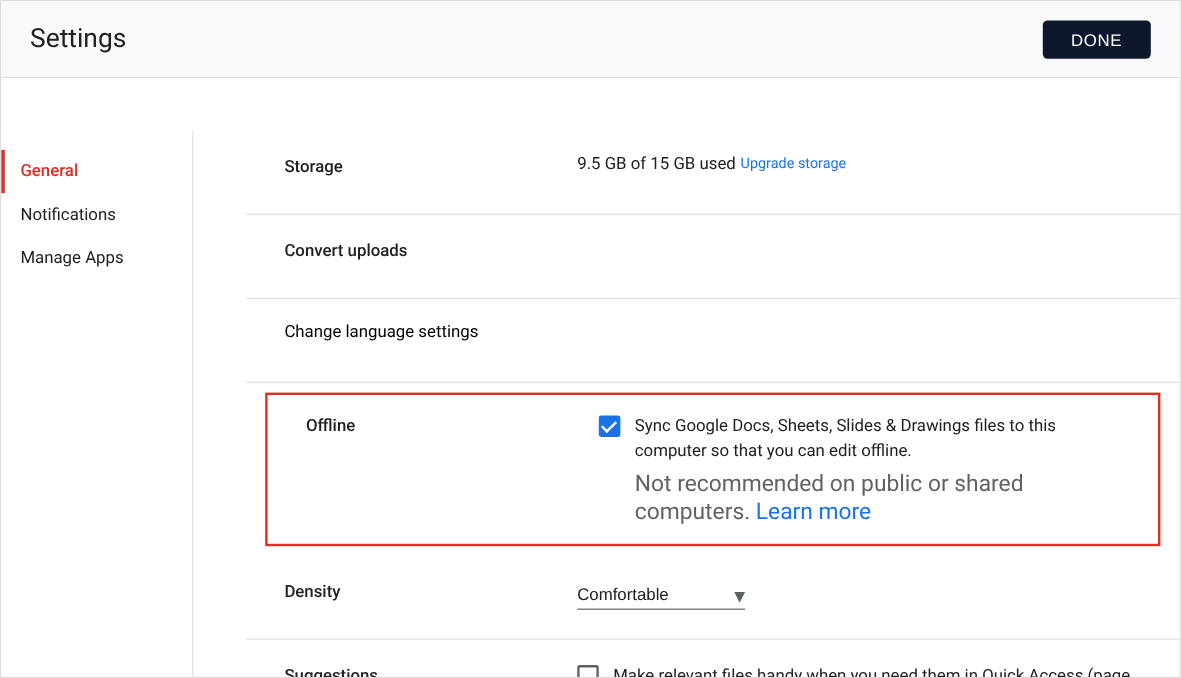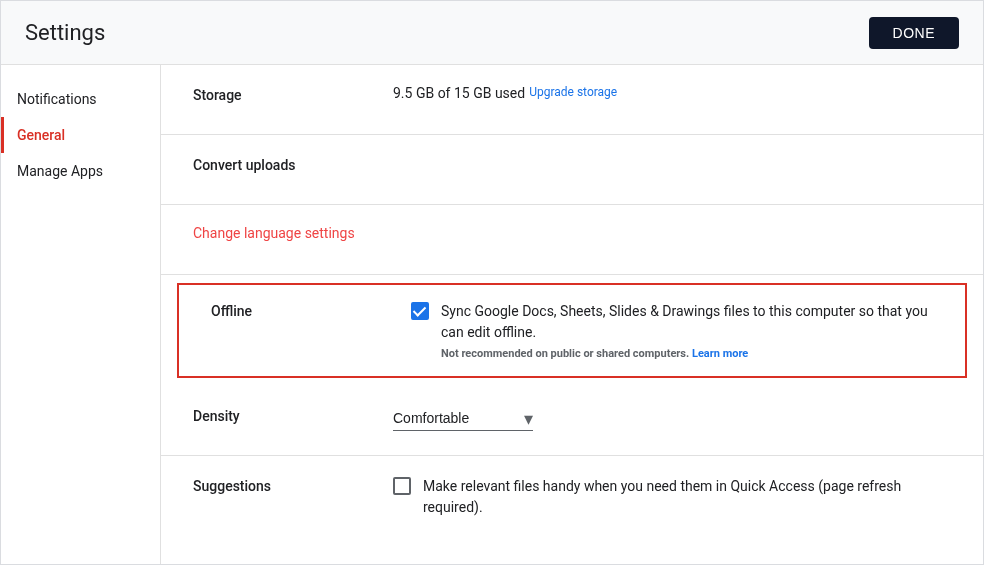--- a/index.html
+++ b/index.html
@@ -1,15 +1,15 @@
 <!DOCTYPE html>
 <html><head>
   <meta charset="utf-8">
   <style>
-    * { box-sizing: border-box; margin: 0; padding: 0; }
+    * { box-sizing: border-box; margin: 0; padding: 0; gap: 44px; }
     body {
       font-family: 'Roboto', Arial, sans-serif;
       font-size: 14px;
       background: #f1f3f4;
       color: #202124;
       width: 984px;
       height: 565px;
       overflow: hidden;
     }
 
@@ -178,34 +178,33 @@
       transform: rotate(45deg);
     }
 
     .checkbox-text {
       font-size: 14px;
       color: #202124;
       line-height: 1.5;
     }
 
     .checkbox-subtext {
-      font-size: 11px;
+      font-size: 19px;
       color: #5f6368;
       margin-top: 4px;
-      font-weight: bold;
     }
 
     .learn-more-link {
       color: #1a73e8;
       text-decoration: none;
     }
 
     
     .language-link {
-      color: #ef4444;
+      color: #000000;
       text-decoration: none;
       font-size: 14px;
     }
 
     .select-box {
       border: none;
       border-bottom: 1px solid #5f6368;
       background: transparent;
       font-size: 14px;
       color: #202124;
@@ -248,25 +247,25 @@
 <div class="settings-container">
 
   <div class="settings-header">
     <span class="settings-title">Settings</span>
     <button class="done-button">DONE</button>
   </div>
 
   <div class="settings-body">
 
     <div class="sidebar">
+      <div class="sidebar-item active">
+        <span>General</span>
+      </div>
       <div class="sidebar-item">
         <span>Notifications</span>
-      </div>
-      <div class="sidebar-item active">
-        <span>General</span>
       </div>
       <div class="sidebar-item">
         <span>Manage Apps</span>
       </div>
     </div>
 
     <div class="main-content">
 
       <div class="settings-row">
         <div class="row-label">Storage</div>

